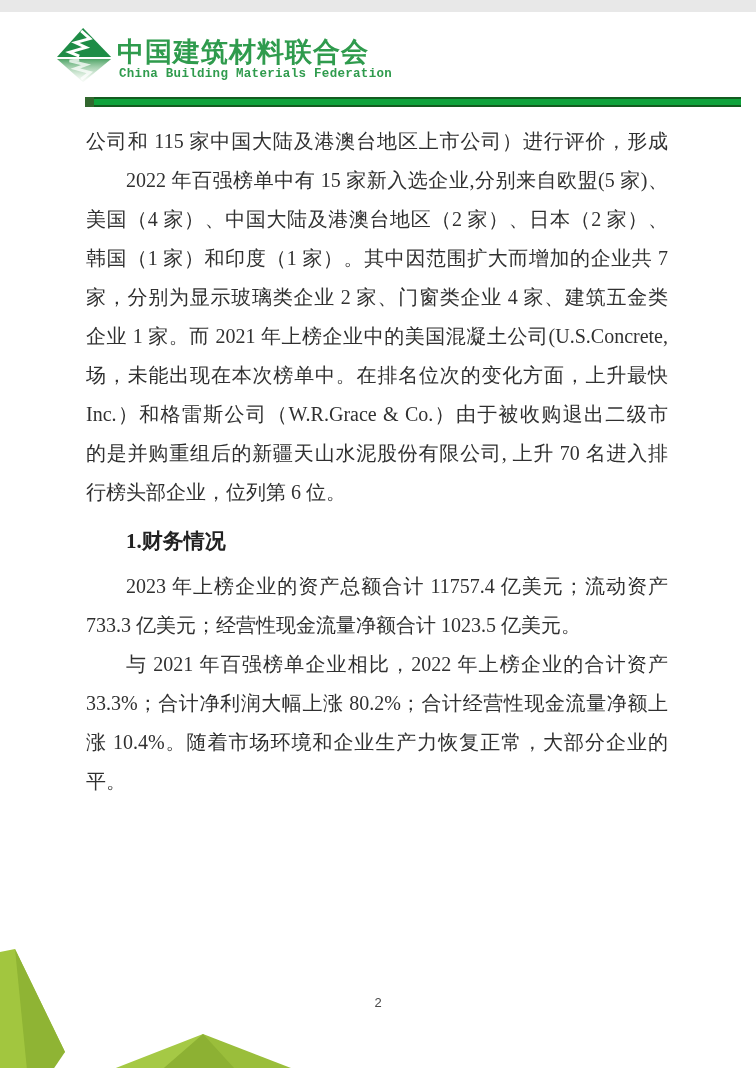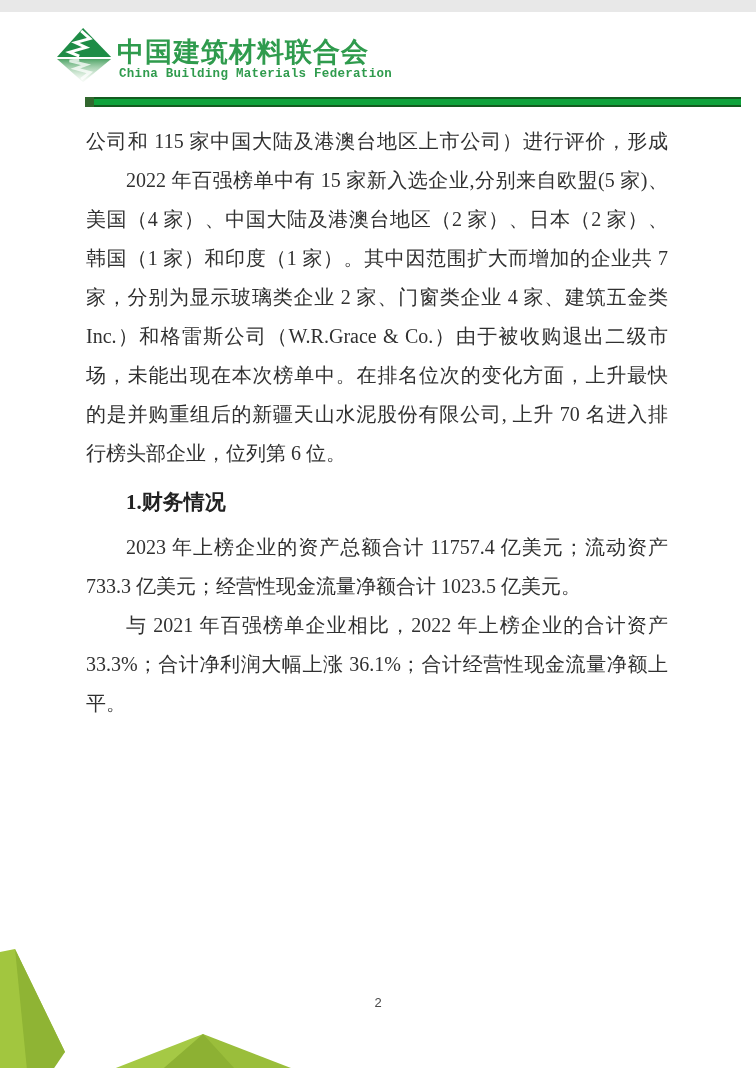--- a/index.html
+++ b/index.html
@@ -90,31 +90,33 @@
       <div id="rule-cap"></div>
     </div>
   </div>
 
   <div id="content">
     <div class="line">公司和 115 家中国大陆及港澳台地区上市公司）进行评价，形成</div>
     <div class="line indent">2022 年百强榜单中有 15 家新入选企业,分别来自欧盟(5 家)、</div>
     <div class="line">美国（4 家）、中国大陆及港澳台地区（2 家）、日本（2 家）、</div>
     <div class="line">韩国（1 家）和印度（1 家）。其中因范围扩大而增加的企业共 7</div>
     <div class="line">家，分别为显示玻璃类企业 2 家、门窗类企业 4 家、建筑五金类</div>
+    <div class="line">企业 1 家。而 2021 年上榜企业中的美国混凝土公司(U.S.Concrete,</div>
+    <div class="line">场，未能出现在本次榜单中。在排名位次的变化方面，上升最快</div>
     <div class="line">Inc.）和格雷斯公司（W.R.Grace &amp; Co.）由于被收购退出二级市</div>
-    <div class="line">场，未能出现在本次榜单中。在排名位次的变化方面，上升最快</div>
     <div class="line">的是并购重组后的新疆天山水泥股份有限公司, 上升 70 名进入排</div>
     <div class="line end">行榜头部企业，位列第 6 位。</div>
 
     <div class="heading">1.财务情况</div>
 
     <div class="line indent">2023 年上榜企业的资产总额合计 11757.4 亿美元；流动资产</div>
     <div class="line end">733.3 亿美元；经营性现金流量净额合计 1023.5 亿美元。</div>
     <div class="line indent">与 2021 年百强榜单企业相比，2022 年上榜企业的合计资产</div>
-    <div class="line">33.3%；合计净利润大幅上涨 36.1%；合计经营性现金流量净额上</div>
+    <div class="line">33.3%；合计净利润大幅上涨 80.2%；合计经营性现金流量净额上</div>
+    <div class="line">涨 10.4%。随着市场环境和企业生产力恢复正常，大部分企业的</div>
     <div class="line end">平。</div>
   </div>
 
   <div id="page-num">2</div>
 
   <svg id="decor" viewBox="0 0 330 132" aria-hidden="true">
 
     <polygon points="0,121 240,123 312,127 312,132 0,132" fill="#96ba3a"></polygon>
 
     <polygon points="0,4 15,1 65,104 28,132 0,132" fill="#a2c63f"></polygon>

